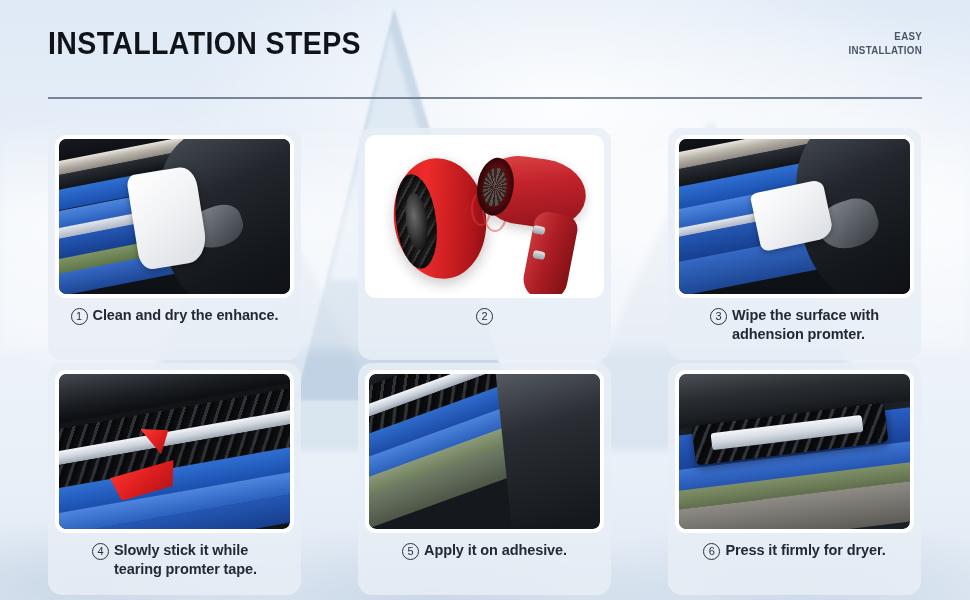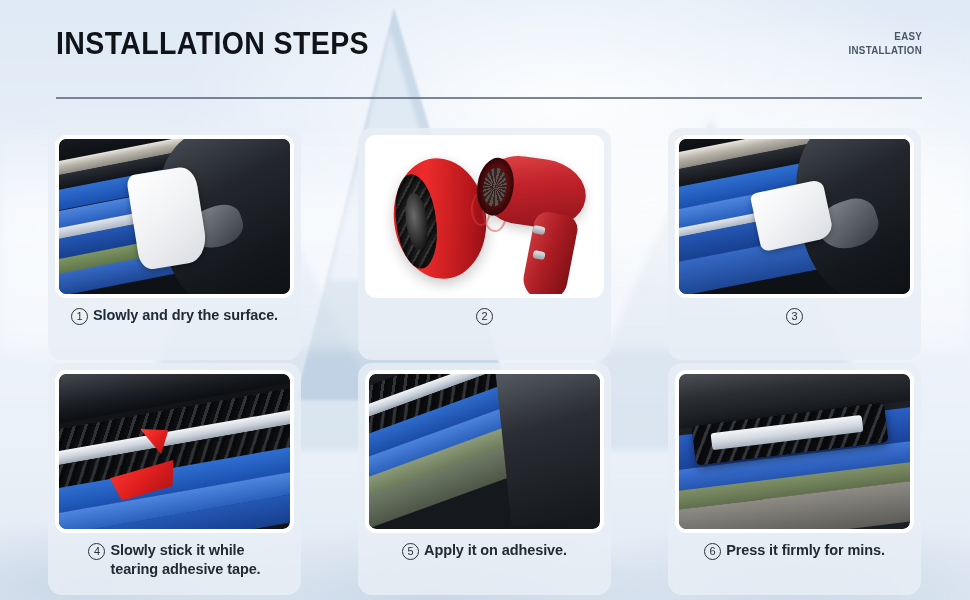--- a/index.html
+++ b/index.html
@@ -78,21 +78,21 @@
     background:
       radial-gradient(ellipse 300px 90px at 12% 70%, rgba(173,193,214,0.45) 0%, rgba(173,193,214,0) 70%),
       radial-gradient(ellipse 360px 100px at 45% 80%, rgba(168,189,212,0.40) 0%, rgba(168,189,212,0) 72%),
       radial-gradient(ellipse 340px 95px at 80% 72%, rgba(176,196,217,0.42) 0%, rgba(176,196,217,0) 70%);
     filter: blur(4px);
   }
 
   
   .header {
     position: absolute;
-    left: 8px; right: 0; top: 0; height: 116px;
+    left: 0; right: 0; top: 0; height: 116px;
     z-index: 5;
   }
   .title {
     position: absolute;
     left: 48px; top: 26px;
     font-size: 31px;
     font-weight: 700;
     letter-spacing: 0.4px;
     color: #101418;
     transform: scaleX(0.92);
@@ -425,21 +425,21 @@
               <div class="nail" style="left:35%;top:33%;width:11%;height:9%;transform:rotate(-8deg);"></div>
               <div class="finger" style="left:47%;top:36%;width:16%;height:58%;transform:rotate(-3deg);"></div>
               <div class="nail" style="left:49%;top:37%;width:11%;height:9%;transform:rotate(-3deg);"></div>
             </div>
           </div>
         </div>
       </div>
       <div class="caption">
         <div class="cap-row">
           <span class="cap-num">1</span>
-          <span class="cap-text single">Slowly and dry the surface.</span>
+          <span class="cap-text single">Clean and dry the enhance.</span>
         </div>
       </div>
     </div>
 
     <div class="card">
       <div class="photo">
         <div class="photo-inner">
           <div class="dryer-scene">
             <div class="tape-roll">
               <div class="tape-core"></div>
@@ -483,20 +483,22 @@
               <div class="nail" style="left:22%;top:45%;width:12%;height:10%;transform:rotate(-10deg);"></div>
               <div class="finger" style="left:37%;top:32%;width:18%;height:60%;transform:rotate(-4deg);"></div>
               <div class="nail" style="left:39%;top:33%;width:13%;height:10%;transform:rotate(-4deg);"></div>
             </div>
           </div>
         </div>
       </div>
       <div class="caption">
         <div class="cap-row">
           <span class="cap-num">3</span>
+          <span class="cap-text">Wipe the surface with
+adhension promter.</span>
         </div>
       </div>
     </div>
 
     <div class="card">
       <div class="photo">
         <div class="photo-inner">
           <div class="cf-scene">
             <div class="band b-black-top" style="position:absolute;left:-15%;width:135%;top:-16%;height:34%;transform:rotate(-10deg);background:linear-gradient(180deg,#4a4f56,#1a1d22 70%,#0c0e11);"></div>
             <div class="cf-strip" style="top:22%;height:14%;"></div>
@@ -519,21 +521,21 @@
               <div class="finger" style="right:24%;top:32%;width:16%;height:46%;transform:rotate(6deg);"></div>
               <div class="nail" style="right:26%;top:33%;width:11%;height:9%;transform:rotate(6deg);"></div>
             </div>
           </div>
         </div>
       </div>
       <div class="caption">
         <div class="cap-row">
           <span class="cap-num">4</span>
           <span class="cap-text">Slowly stick it while
-tearing adhesive tape.</span>
+tearing promter tape.</span>
         </div>
       </div>
     </div>
 
     <div class="card">
       <div class="photo">
         <div class="photo-inner">
           <div class="ap-scene">
             <div class="ap-band" style="top:-10%;height:28%;background:linear-gradient(180deg,#52575f,#23262c 60%,#121418);"></div>
             <div class="ap-band" style="top:16%;height:12%;background:repeating-linear-gradient(118deg,#0c0c0e 0 4px,#303338 4px 7px,#08090b 7px 11px),#141619;"></div>
@@ -579,19 +581,19 @@
             <div class="fin-band" style="top:66%;height:12%;background:linear-gradient(180deg,#7f9068,#5f6f4c);"></div>
             <div class="fin-band" style="top:78%;height:26%;background:linear-gradient(180deg,#8d8b84,#5d5c57);"></div>
             <div class="fin-plate" style="left:6%;top:26%;width:84%;height:26%;"></div>
             <div class="fin-insert" style="left:14%;top:32%;width:66%;height:11%;border-radius:3px;"></div>
           </div>
         </div>
       </div>
       <div class="caption">
         <div class="cap-row">
           <span class="cap-num">6</span>
-          <span class="cap-text single">Press it firmly for mins.</span>
+          <span class="cap-text single">Press it firmly for dryer.</span>
         </div>
       </div>
     </div>
 
   </div>
 </div>
 
 </body></html>

